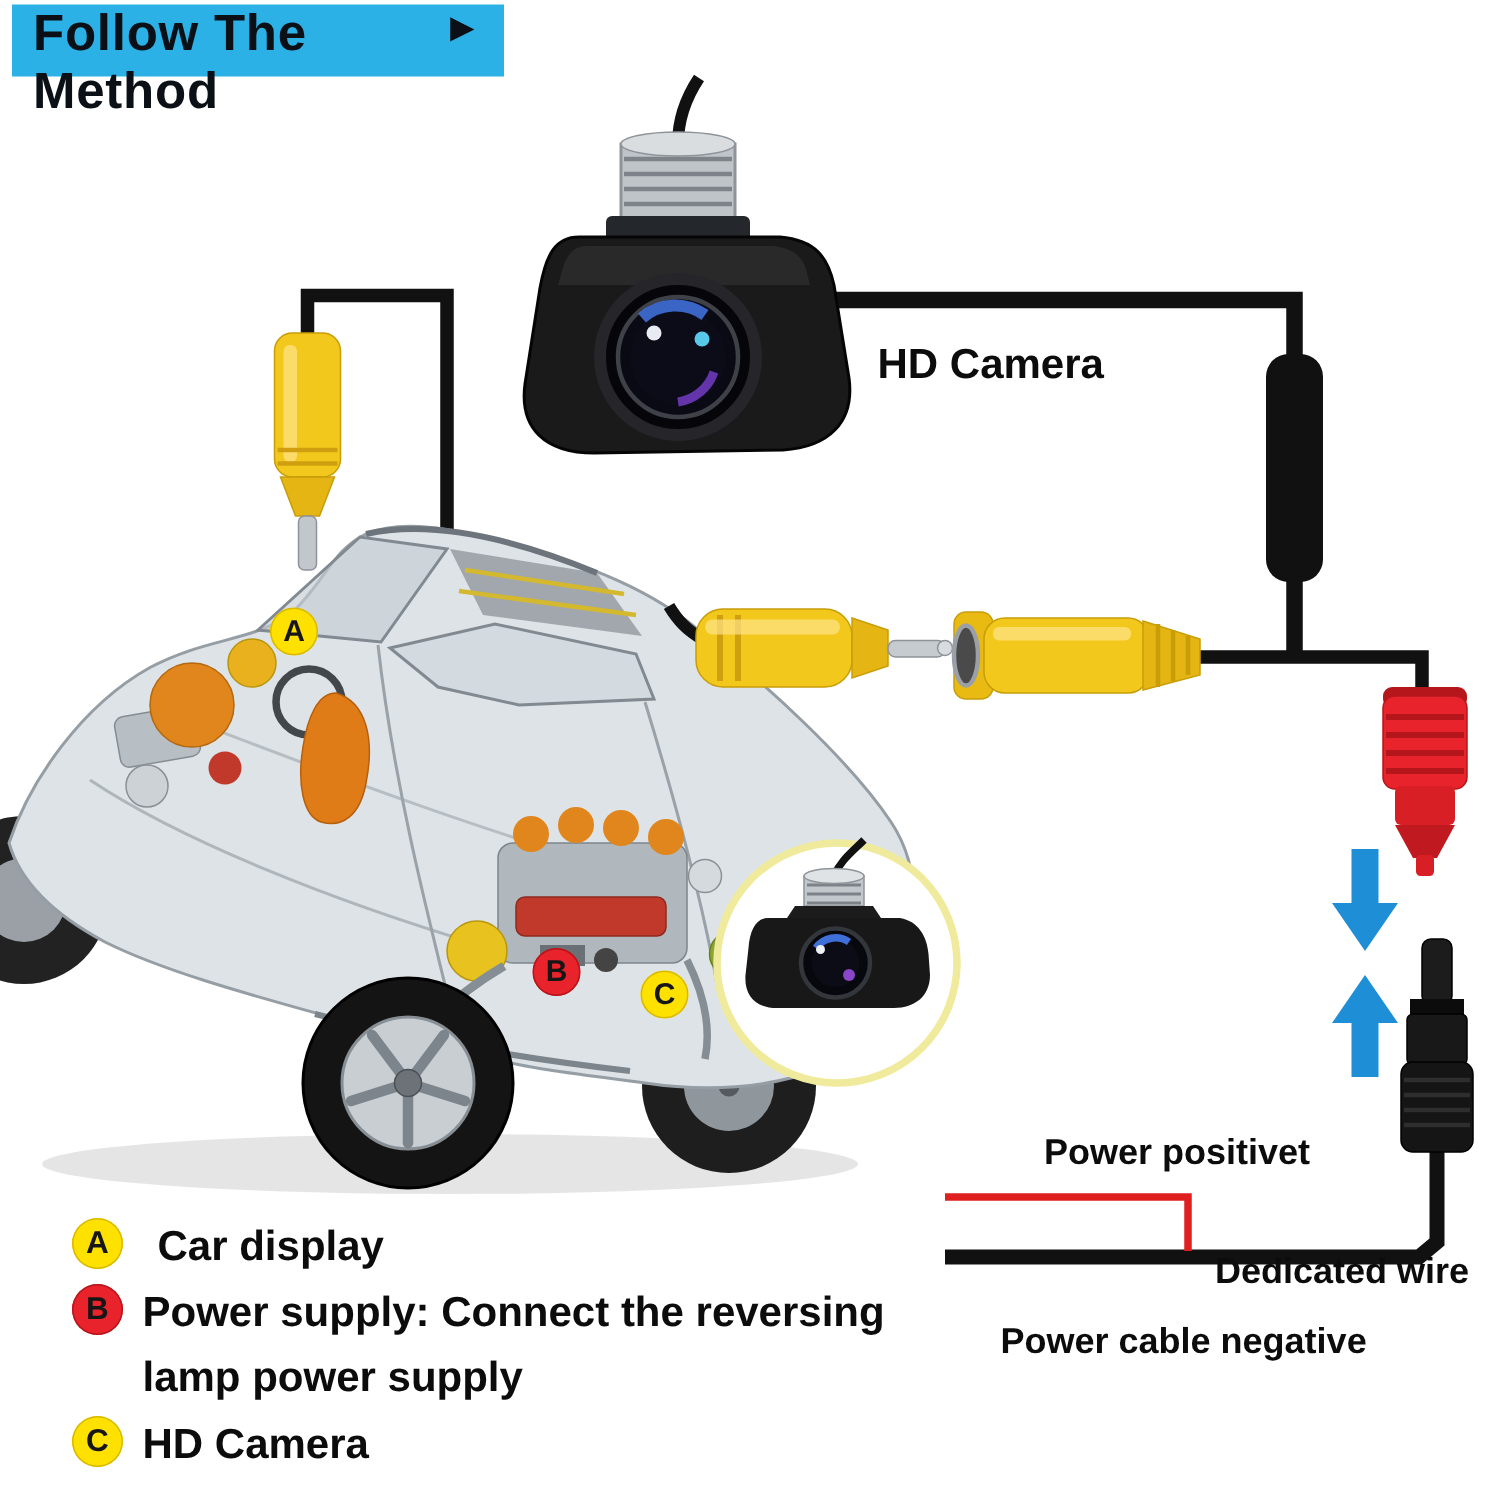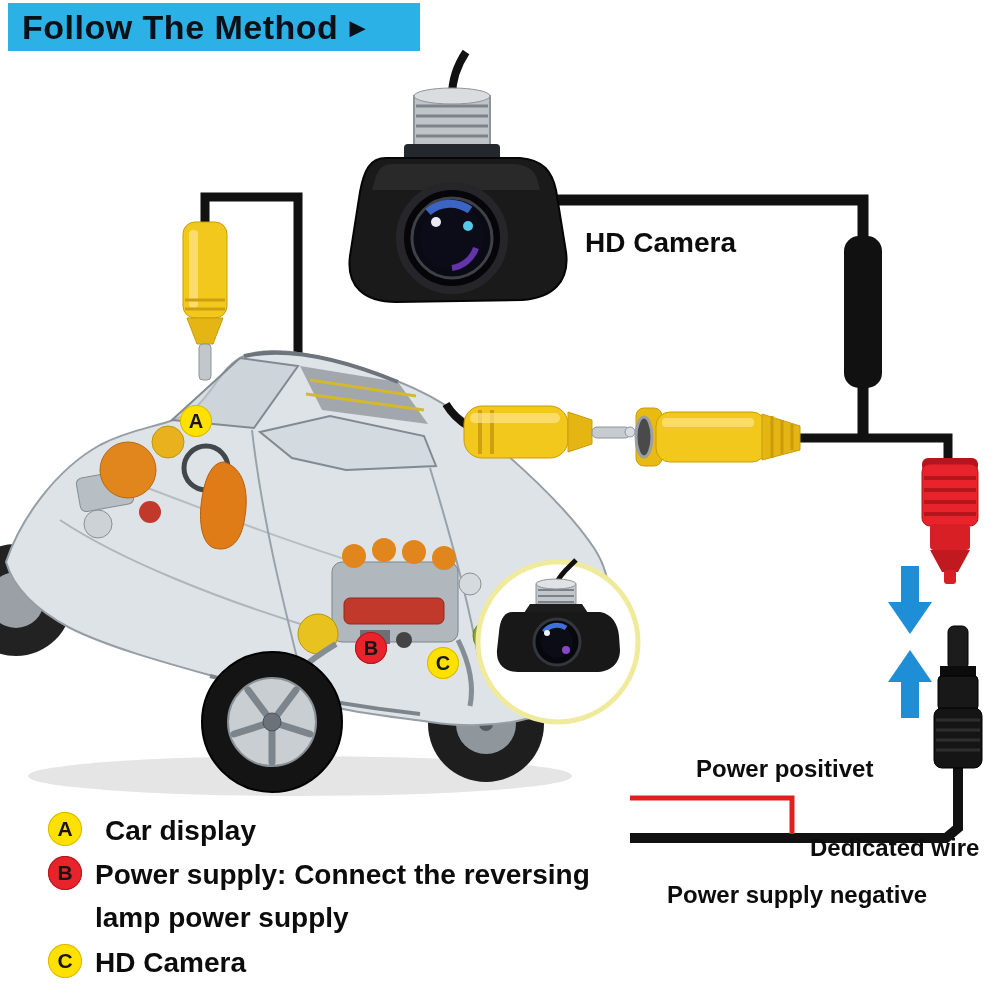--- a/index.html
+++ b/index.html
@@ -1,21 +1,21 @@
 <!DOCTYPE html>
 <html><head>
 <meta charset="utf-8">
 <style>
   *{margin:0;padding:0;box-sizing:border-box}
   html,body{width:1001px;height:1001px}
   body{background:#fff;font-family:"Liberation Sans",sans-serif;position:relative;overflow:hidden}
   .canvas{position:absolute;inset:0;width:1001px;height:1001px;background:#fff}
   .art{position:absolute;left:0;top:0}
-  .banner{position:absolute;left:8px;top:3px;width:412px;height:48px;background:#2cb1e6;
-          display:flex;align-items:center;gap:6px;padding:0 14px;color:#0a1016;
+  .banner{position:absolute;left:8px;top:3px;width:328px;height:48px;background:#2cb1e6;
+          display:flex;align-items:flex-start;gap:6px;padding:0 14px;color:#0a1016;
           font-weight:700;font-size:34px;letter-spacing:.5px}
   .banner .arrow{font-size:27px;line-height:1;padding-top:2px}
   .lbl{position:absolute;font-weight:700;color:#0c0c0c;white-space:nowrap}
   .lbl.sz22{font-size:22px}
   .lbl.sz23{font-size:28px}
   .lbl.sz24{font-size:24px}
   .marker{position:absolute;width:34px;height:34px;border-radius:50%;display:flex;
           align-items:center;justify-content:center;font-weight:700;font-size:21px;color:#161616}
   .marker.yellow{background:#ffe100;box-shadow:inset 0 0 0 1px #d9b900}
   .marker.red{background:#e8232b;box-shadow:inset 0 0 0 1px #b5161c}
@@ -193,21 +193,21 @@
   </svg>
 
   <div class="banner">
     <span>Follow The Method</span>
     <span class="arrow">►</span>
   </div>
 
   <div class="lbl sz23" style="left:585px;top:227px">HD Camera</div>
   <div class="lbl sz24" style="left:696px;top:755px">Power positivet</div>
   <div class="lbl sz24" style="left:810px;top:834px">Dedicated wire</div>
-  <div class="lbl sz24" style="left:667px;top:881px">Power supply negative</div>
+  <div class="lbl sz24" style="left:667px;top:881px">Power cable negative</div>
 
   <div class="marker yellow sm" style="left:180px;top:405px">A</div>
   <div class="marker red sm" style="left:355px;top:632px">B</div>
   <div class="marker yellow sm" style="left:427px;top:647px">C</div>
 
   <div class="marker yellow" style="left:48px;top:812px">A</div>
   <div class="lbl sz23" style="left:105px;top:815px">Car display</div>
 
   <div class="marker red" style="left:48px;top:856px">B</div>
   <div class="lbl sz23" style="left:95px;top:859px">Power supply: Connect the reversing</div>

